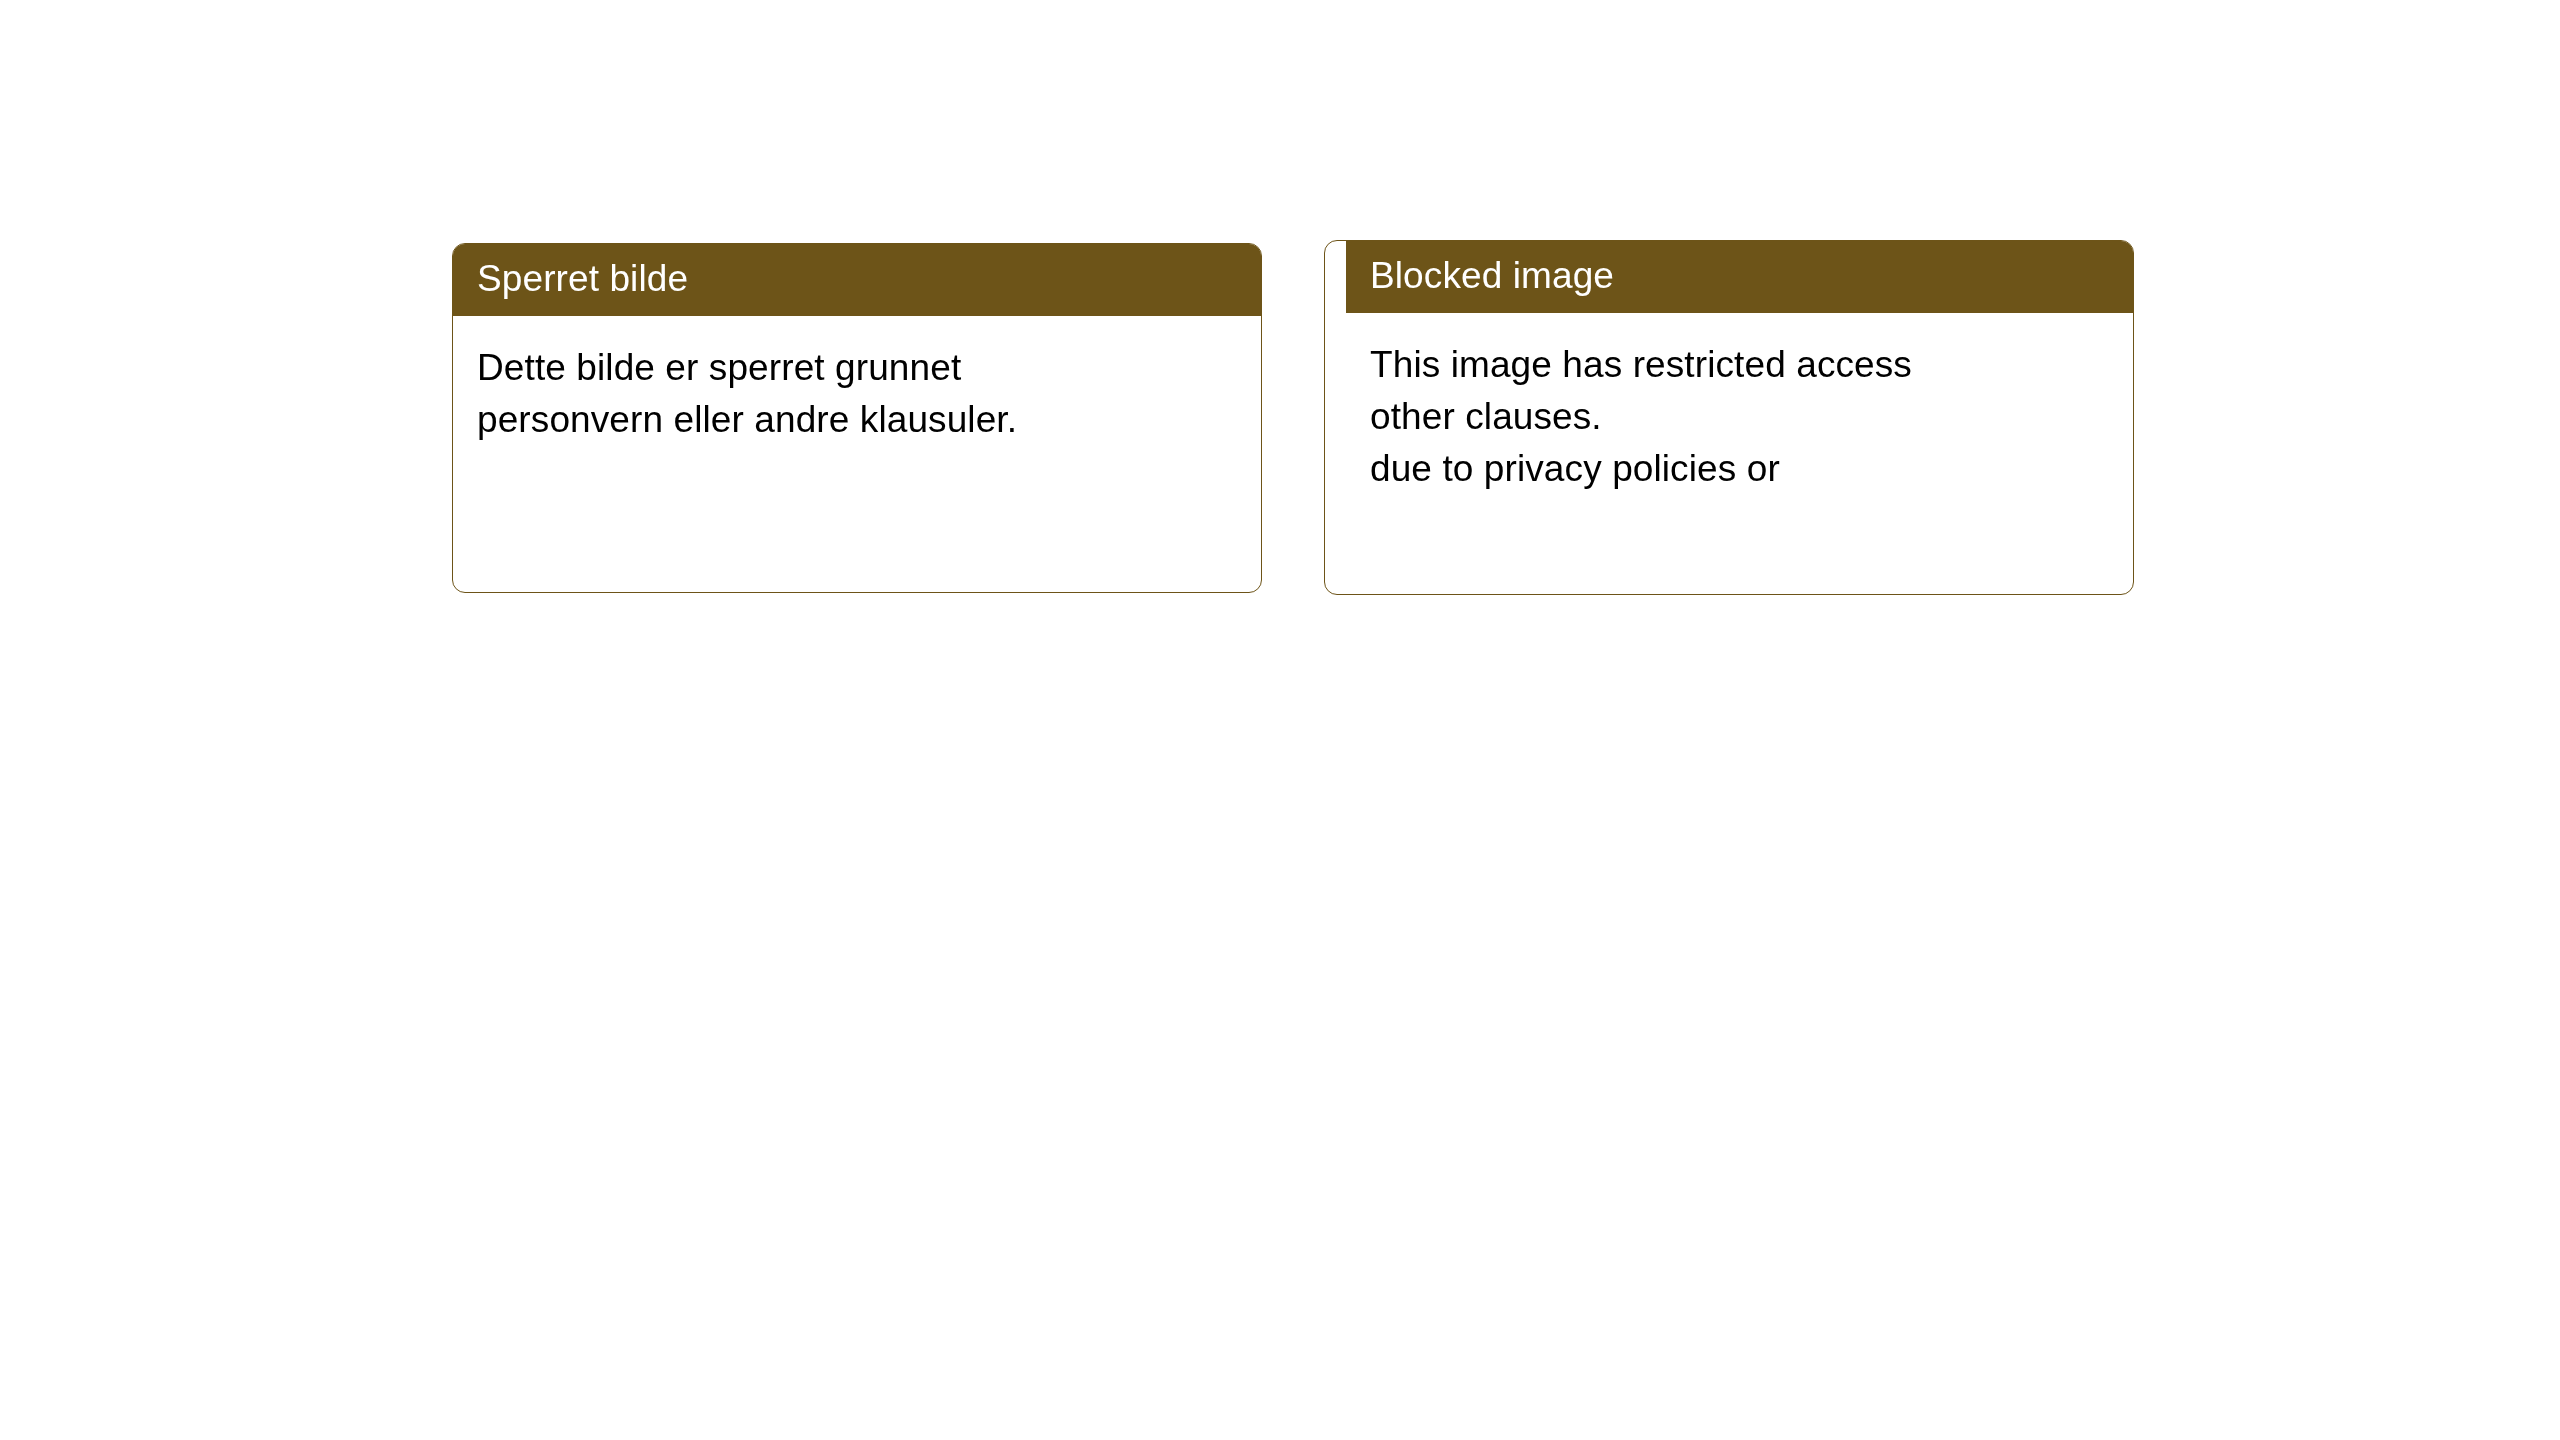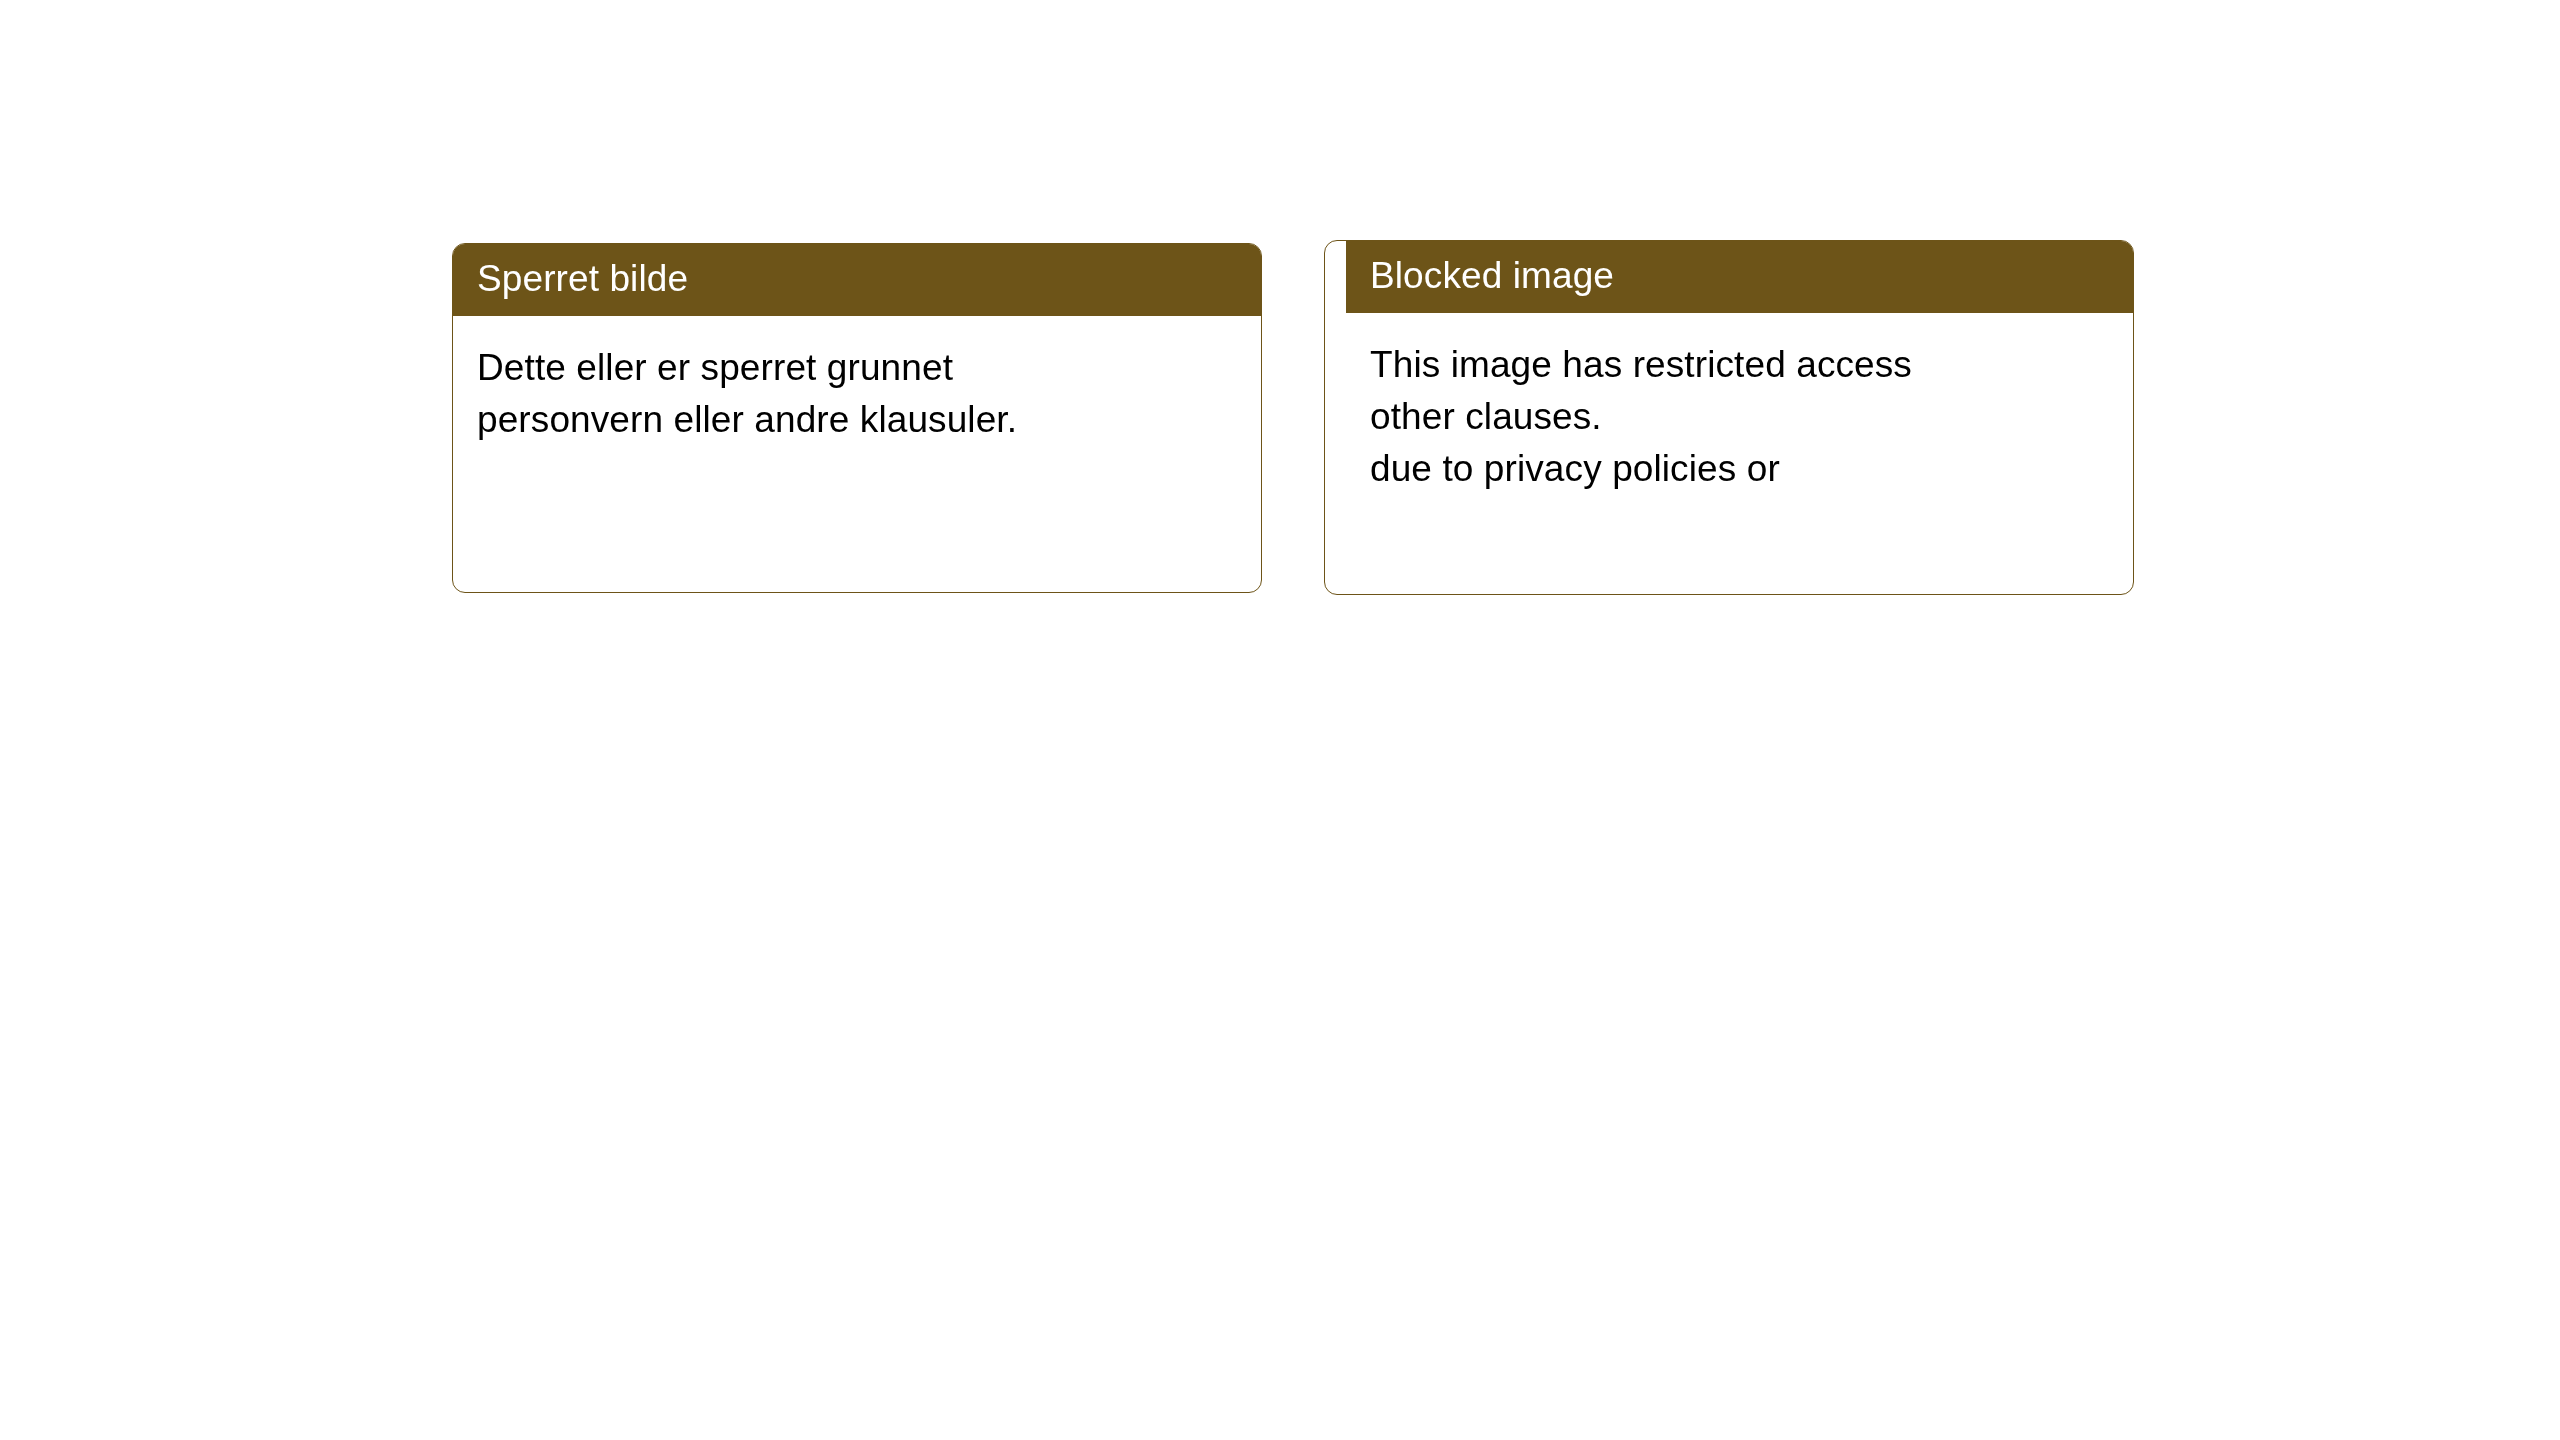--- a/index.html
+++ b/index.html
@@ -77,21 +77,21 @@
 </style>
 </head>
 <body>
 
 <div class="stage">
   <div class="panels">
 
     <section class="panel panel-no">
       <div class="panel-header">Sperret bilde</div>
       <div class="panel-body">
-        <span class="line">Dette eller er sperret grunnet</span>
+        <span class="line">Dette bilde er sperret grunnet</span>
         <span class="line">personvern eller andre klausuler.</span>
       </div>
     </section>
 
     <section class="panel panel-en">
       <div class="panel-header">Blocked image</div>
       <div class="panel-body">
         <span class="line">This image has restricted access</span>
         <span class="line">other clauses.</span>
         <span class="line">due to privacy policies or</span>

